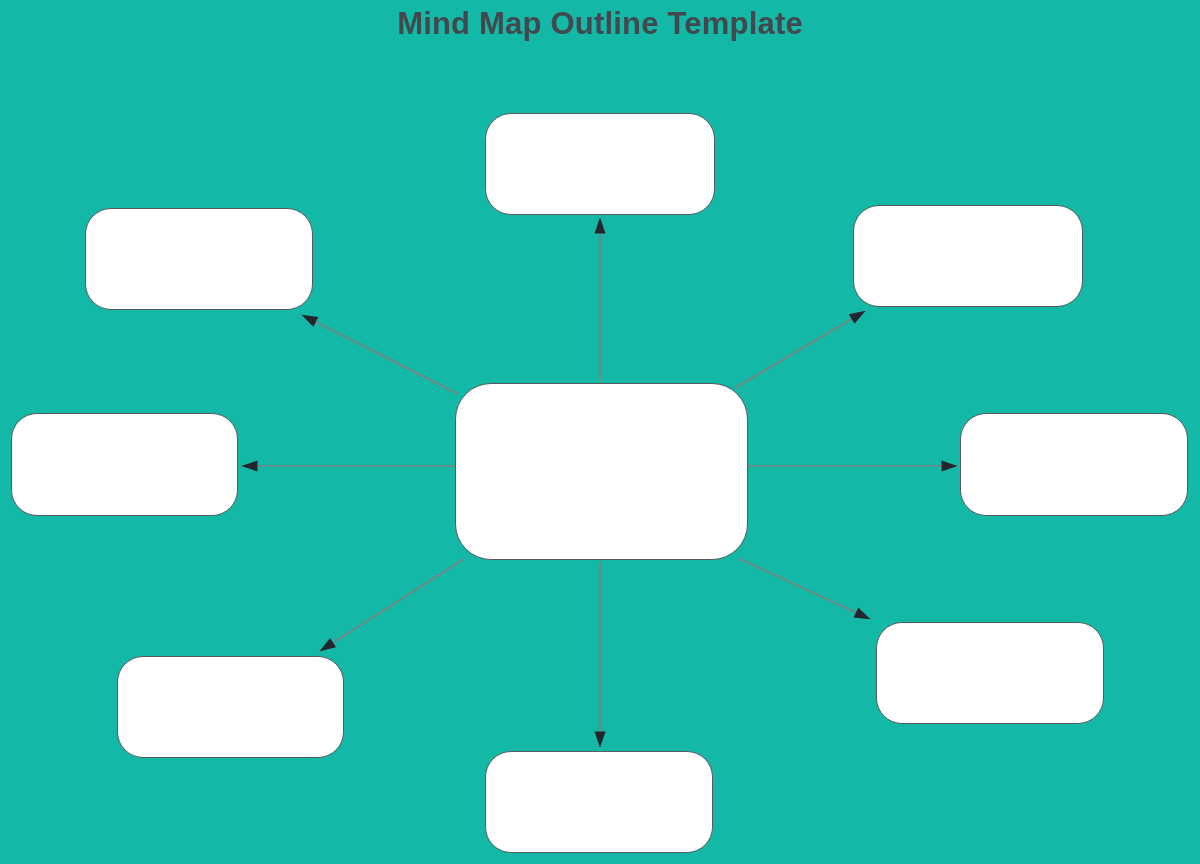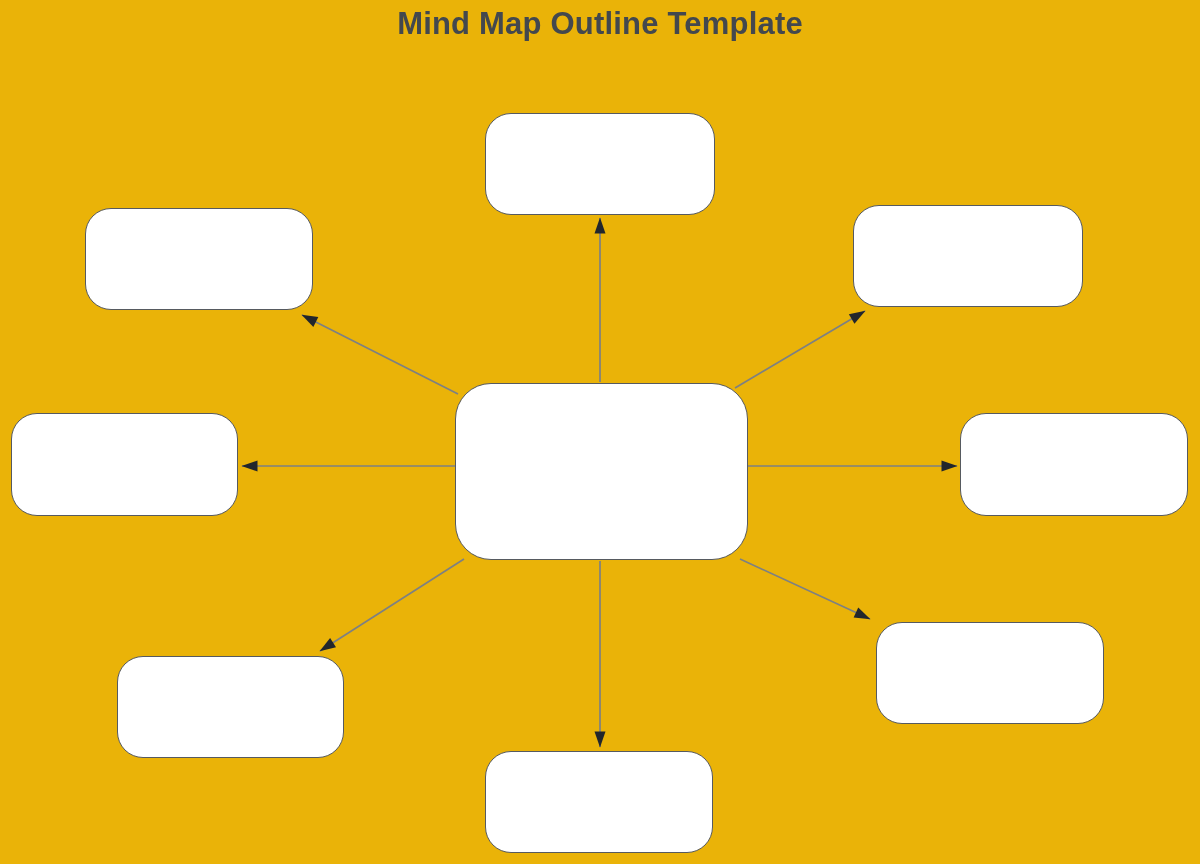--- a/index.html
+++ b/index.html
@@ -48,21 +48,21 @@
     justify-content: center;
   }
   .node-label {
     font-size: 16px;
     color: #43484e;
   }
 </style>
 </head>
 <body>
 
-<div id="app" style="background: #eab308; text-decoration: underline;">
+<div id="app" style="background: #14b8a6; text-decoration: underline;">
   <h1 id="page-title" style="color: rgb(67, 72, 78);">Mind Map Outline Template</h1>
   <div id="diagram" style="width: 1200px; height: 864px;">
     <svg id="edge-layer" xmlns="http://www.w3.org/2000/svg" viewBox="0 0 1200 864">
       <defs>
         <marker id="arrowhead" markerUnits="userSpaceOnUse" markerWidth="18" markerHeight="13" refX="16.5" refY="6.5" orient="auto">
           <path id="arrowhead-path" d="M1,1 L17,6.5 L1,12 Z" fill="#22262c"></path>
         </marker>
       </defs>
     <line x1="600" y1="382" x2="600" y2="218" stroke="#7d8083" stroke-width="1.7" marker-end="url(#arrowhead)"></line>
         <line x1="458" y1="394" x2="302" y2="315" stroke="#7d8083" stroke-width="1.7" marker-end="url(#arrowhead)"></line>

